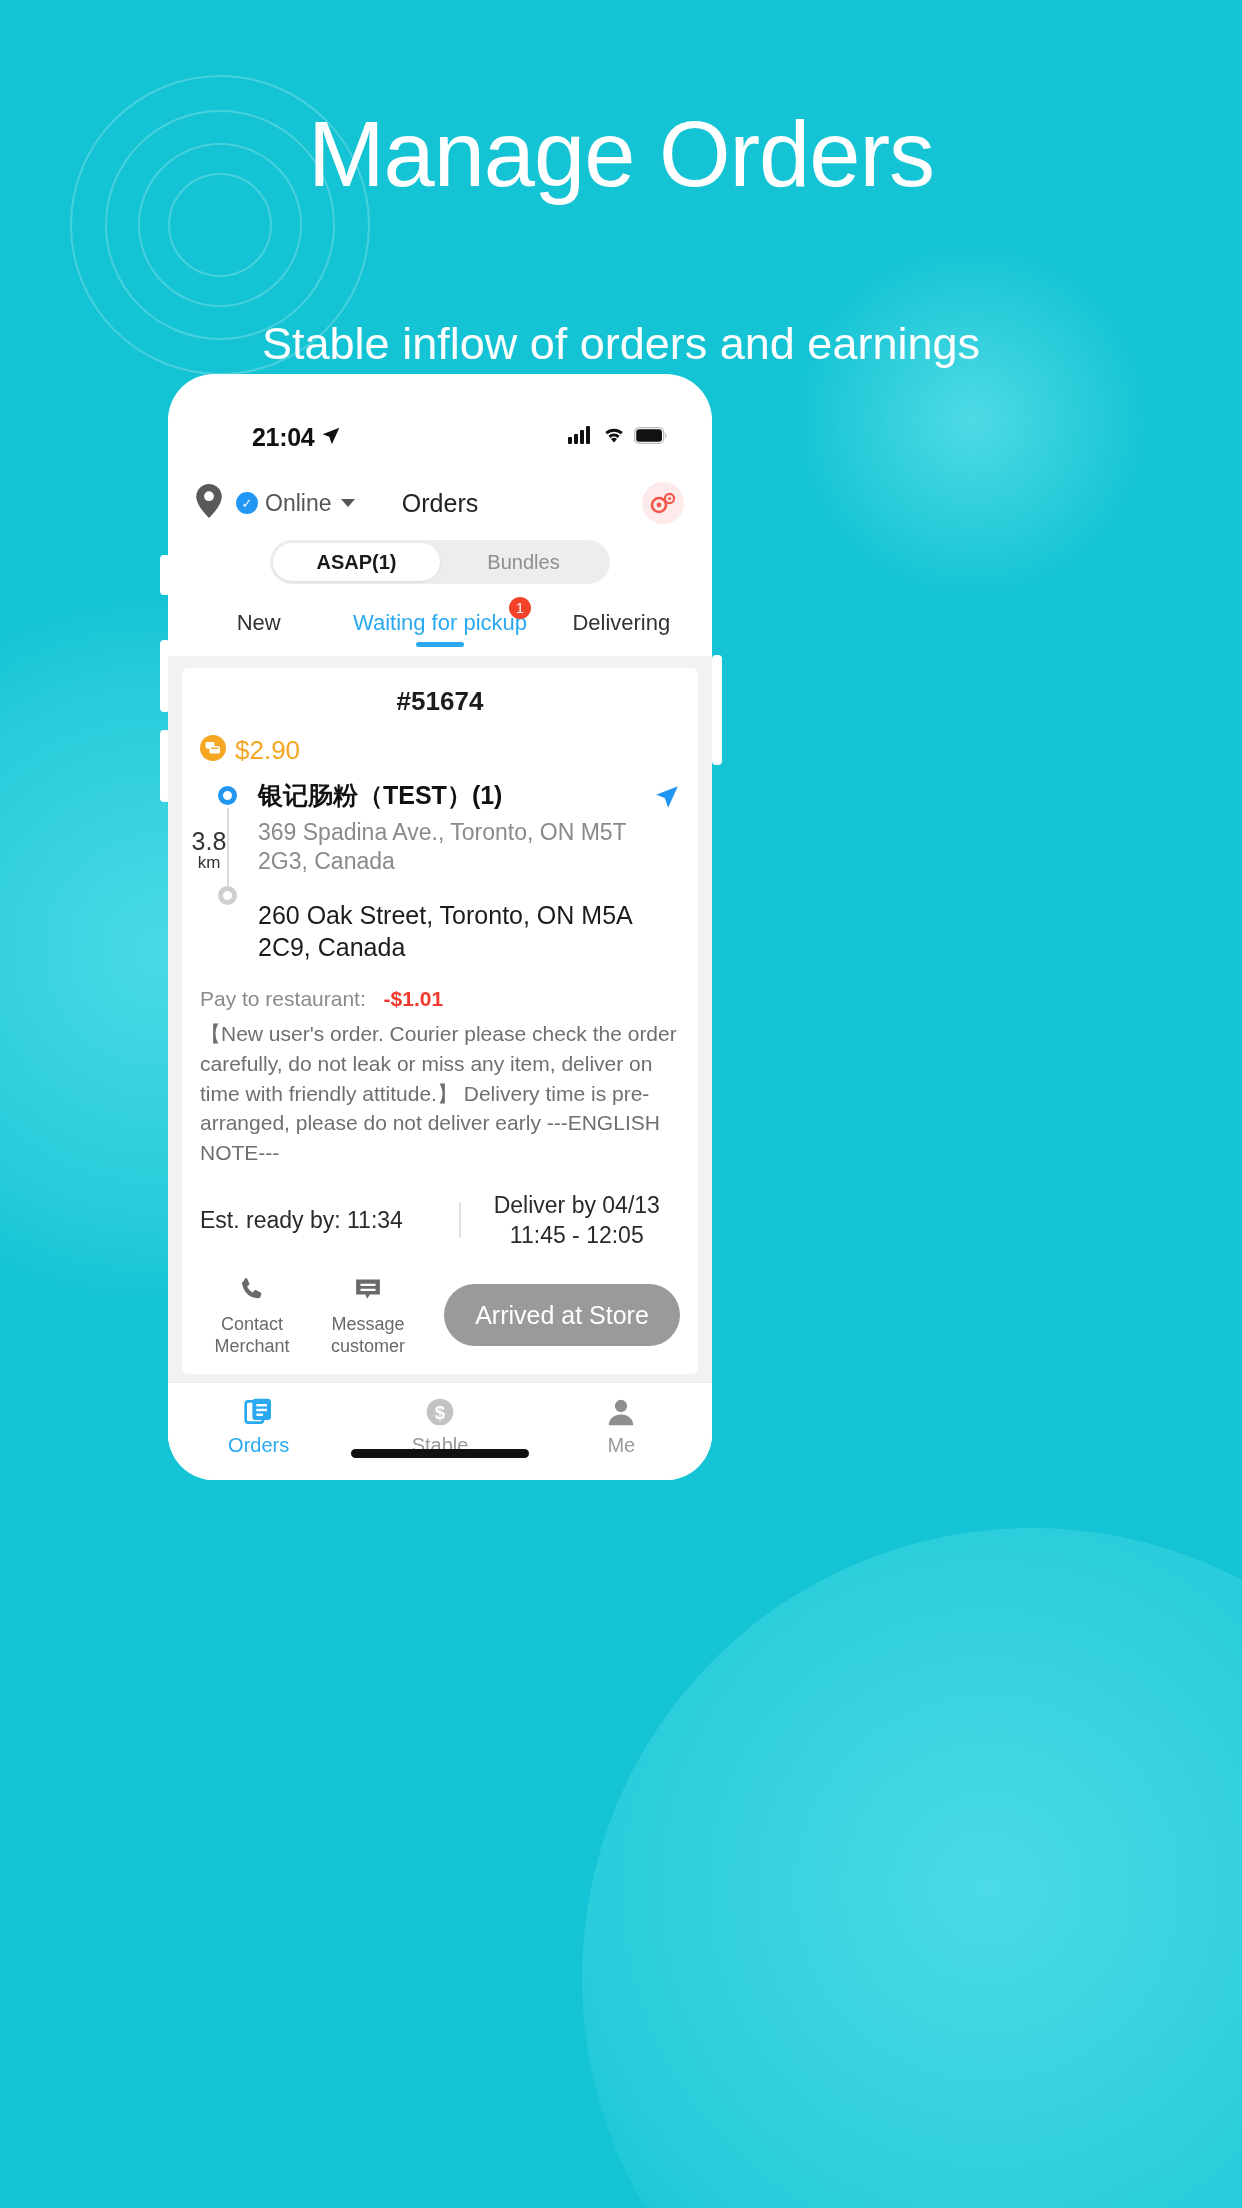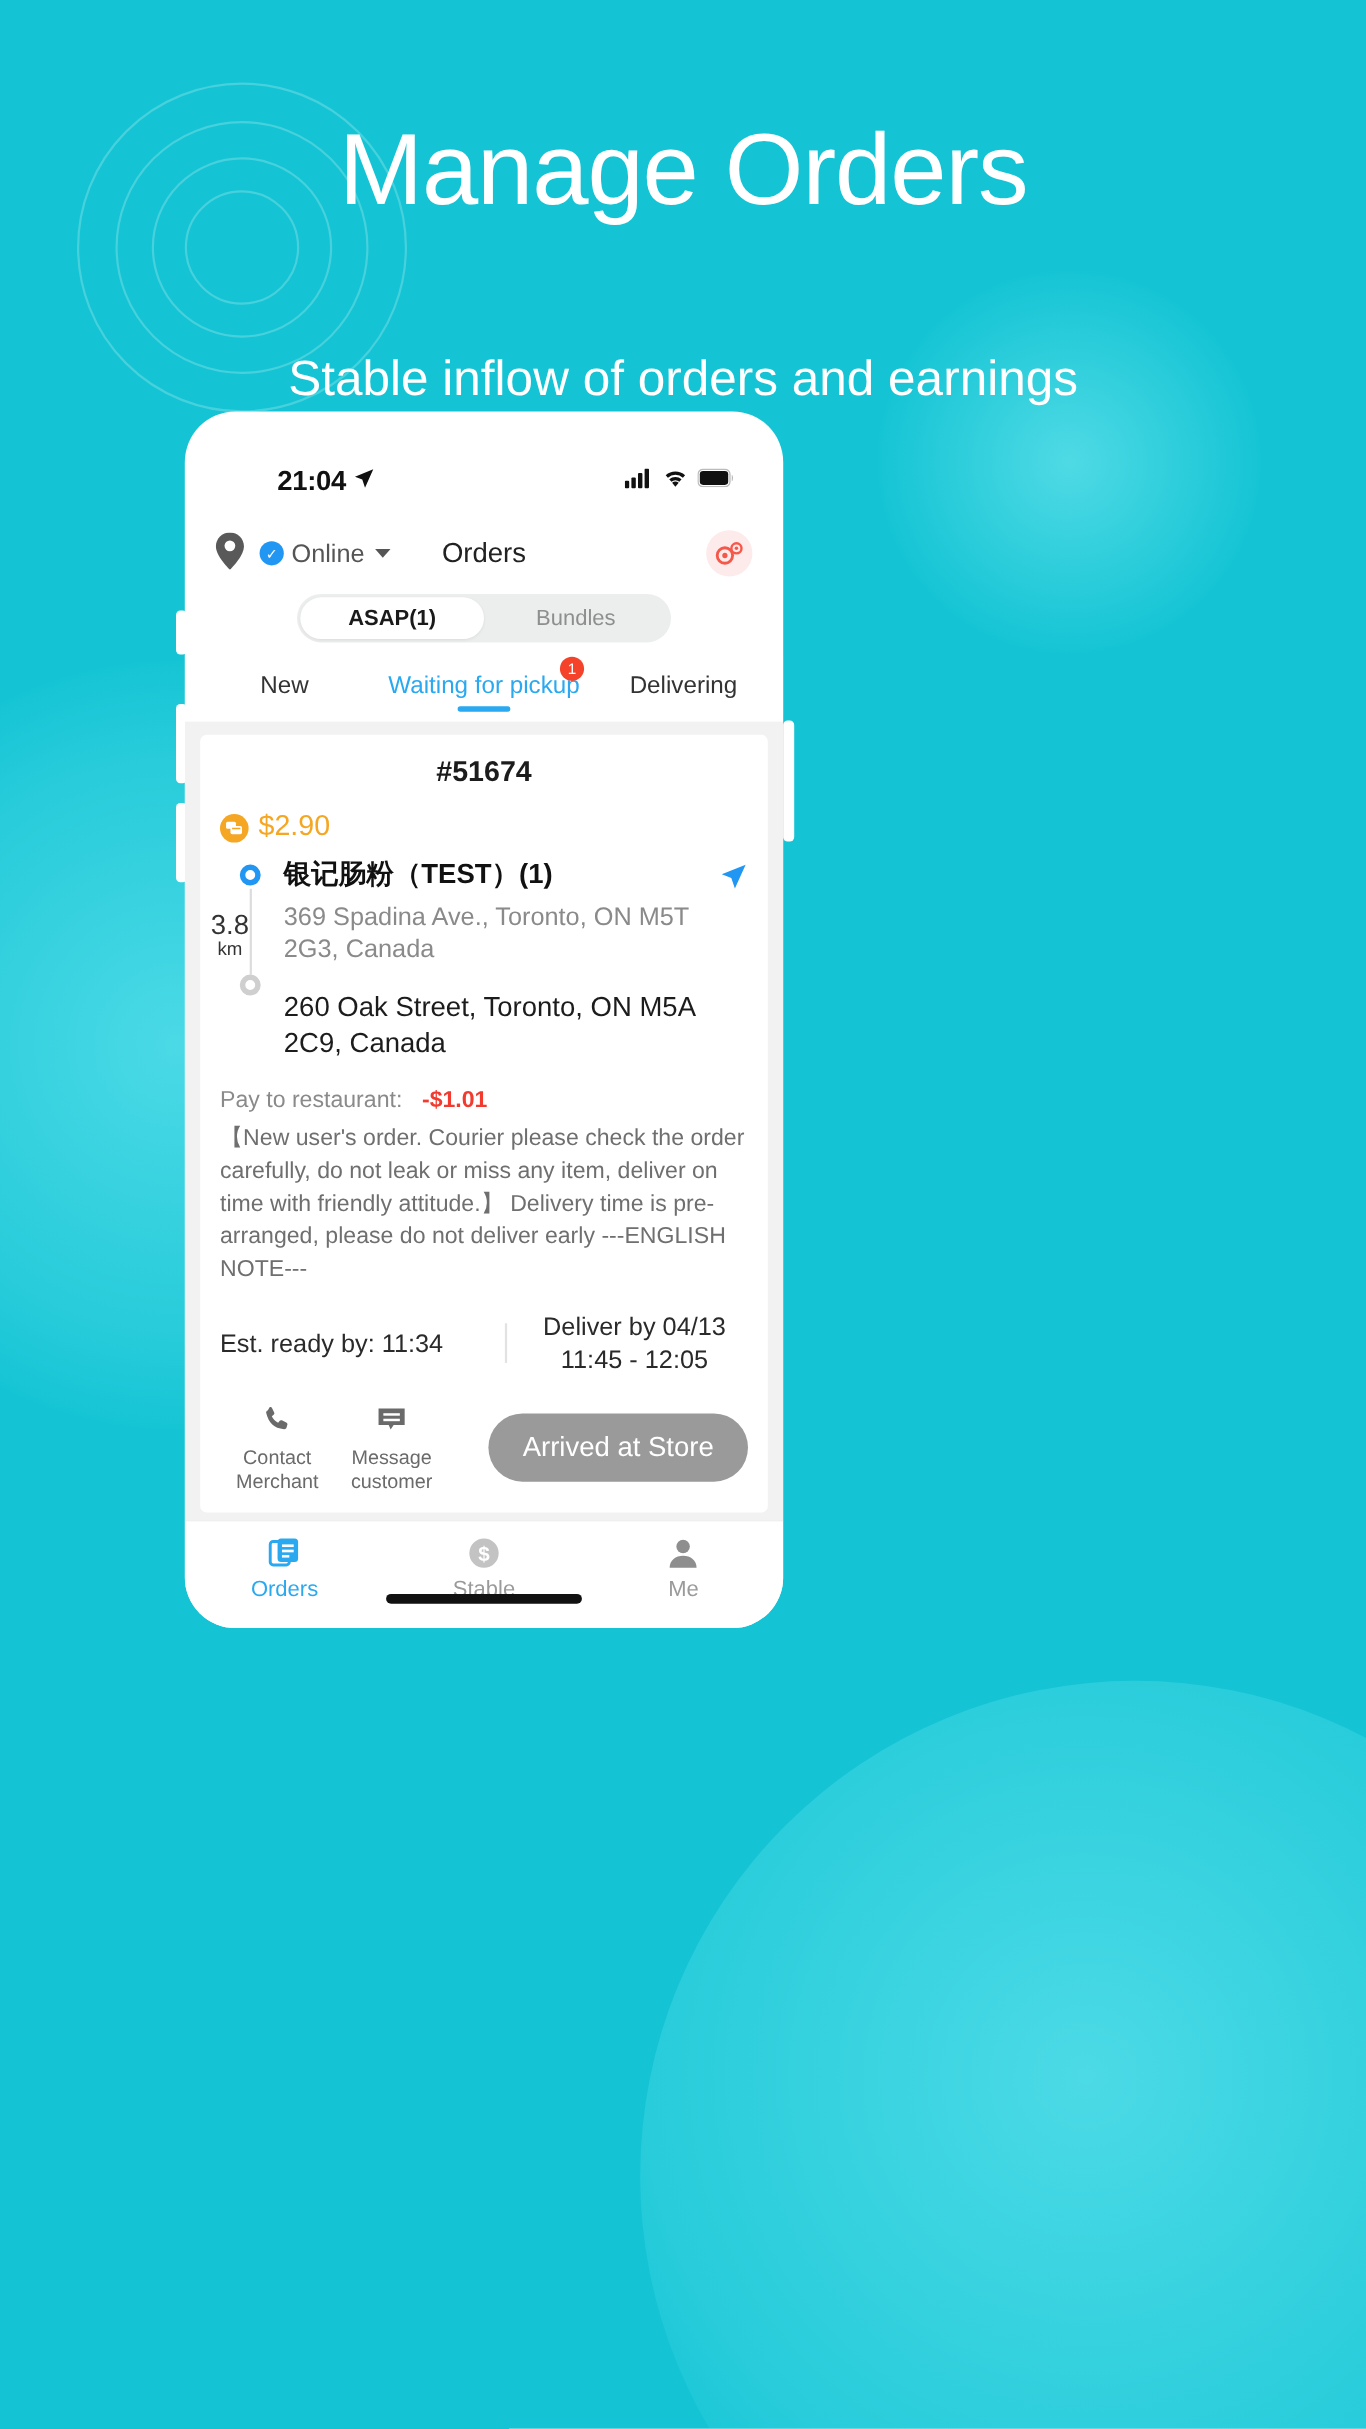--- a/index.html
+++ b/index.html
@@ -205,21 +205,21 @@
     background: #ffffff;
     border-radius: 6px;
     padding: 18px 18px 16px 18px;
   }
   .order-no {
     text-align: center;
     font-size: 26px; font-weight: bold; color: #1c1c1c;
     margin-bottom: 18px;
   }
   .price-row {
-    display: flex; align-items: flex-end; gap: 9px;
+    display: flex; align-items: flex-start; gap: 9px;
     margin-bottom: 14px;
   }
   .coin-icon {
     width: 26px; height: 26px; border-radius: 50%;
     background: #f5a623;
     display: flex; align-items: center; justify-content: center;
   }
   .price-val { font-size: 26px; color: #f5a623; font-weight: 500; }
 
   .addr-block { position: relative; padding-left: 58px; }
@@ -289,21 +289,21 @@
     width: 2px; height: 36px; background: #e2e2e2;
   }
   .deliver {
     flex: 1; text-align: center;
     font-size: 23px; color: #2a2a2a; line-height: 1.32;
     padding-left: 24px;
   }
 
   .actions {
     margin-top: 22px;
-    display: flex; align-items: center;
+    display: flex; align-items: center; gap: 12px;
   }
   .act {
     width: 104px; text-align: center;
   }
   .act-label {
     font-size: 18px; color: #6a6a6a; line-height: 1.25; margin-top: 6px;
   }
   .act-icon { height: 34px; display: flex; align-items: center; justify-content: center; }
   .cta {
     margin-left: auto;

